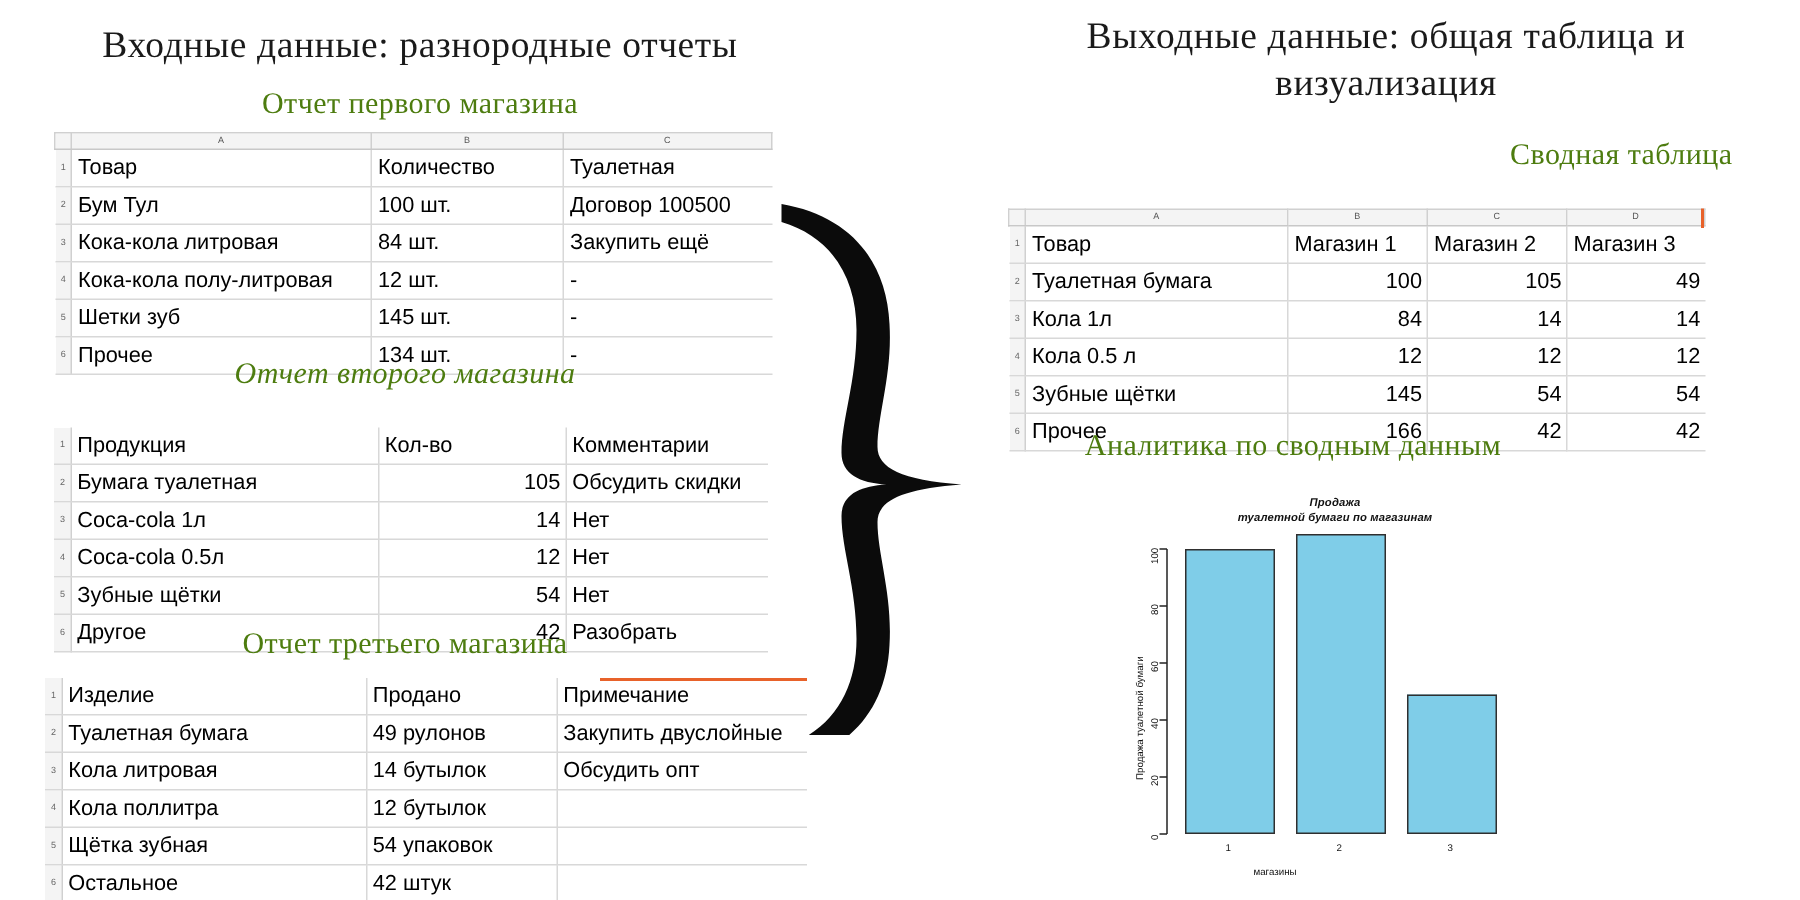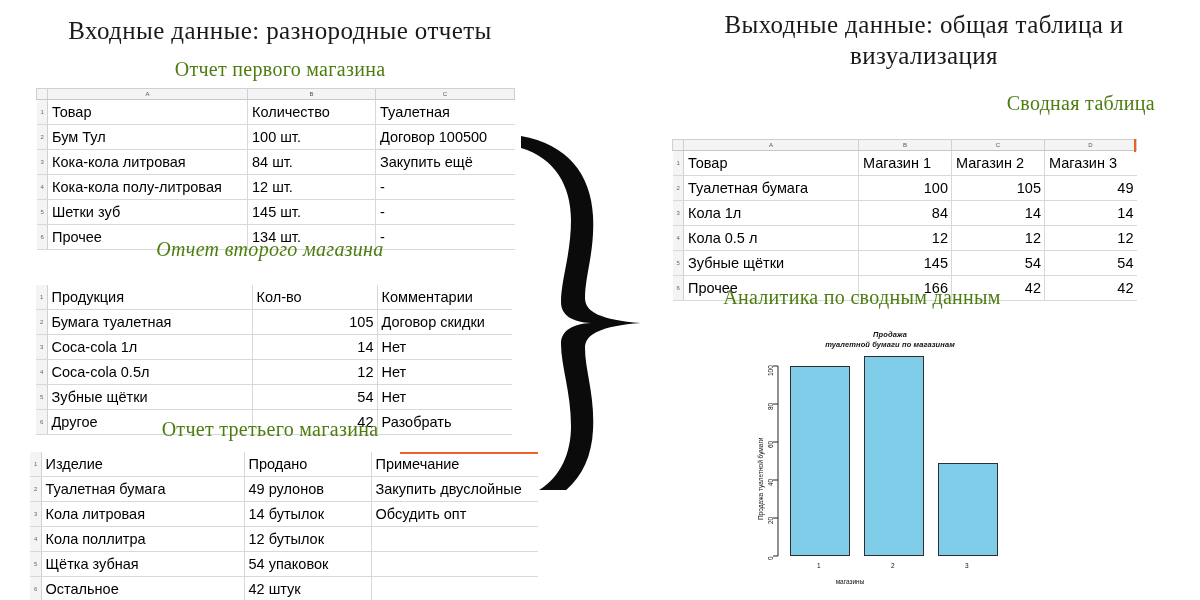--- a/index.html
+++ b/index.html
@@ -178,21 +178,21 @@
           <tr>
         <td class="rownum">1</td>
         <td class="vsep">Продукция</td>
         <td class="vsep">Кол-во</td>
         <td>Комментарии</td>
       </tr>
       <tr>
         <td class="rownum">2</td>
         <td class="vsep">Бумага туалетная</td>
         <td class="vsep num">105</td>
-        <td>Договор скидки</td>
+        <td>Обсудить скидки</td>
       </tr>
       <tr>
         <td class="rownum">3</td>
         <td class="vsep">Coca-cola 1л</td>
         <td class="vsep num">14</td>
         <td>Нет</td>
       </tr>
       <tr>
         <td class="rownum">4</td>
         <td class="vsep">Coca-cola 0.5л</td>

